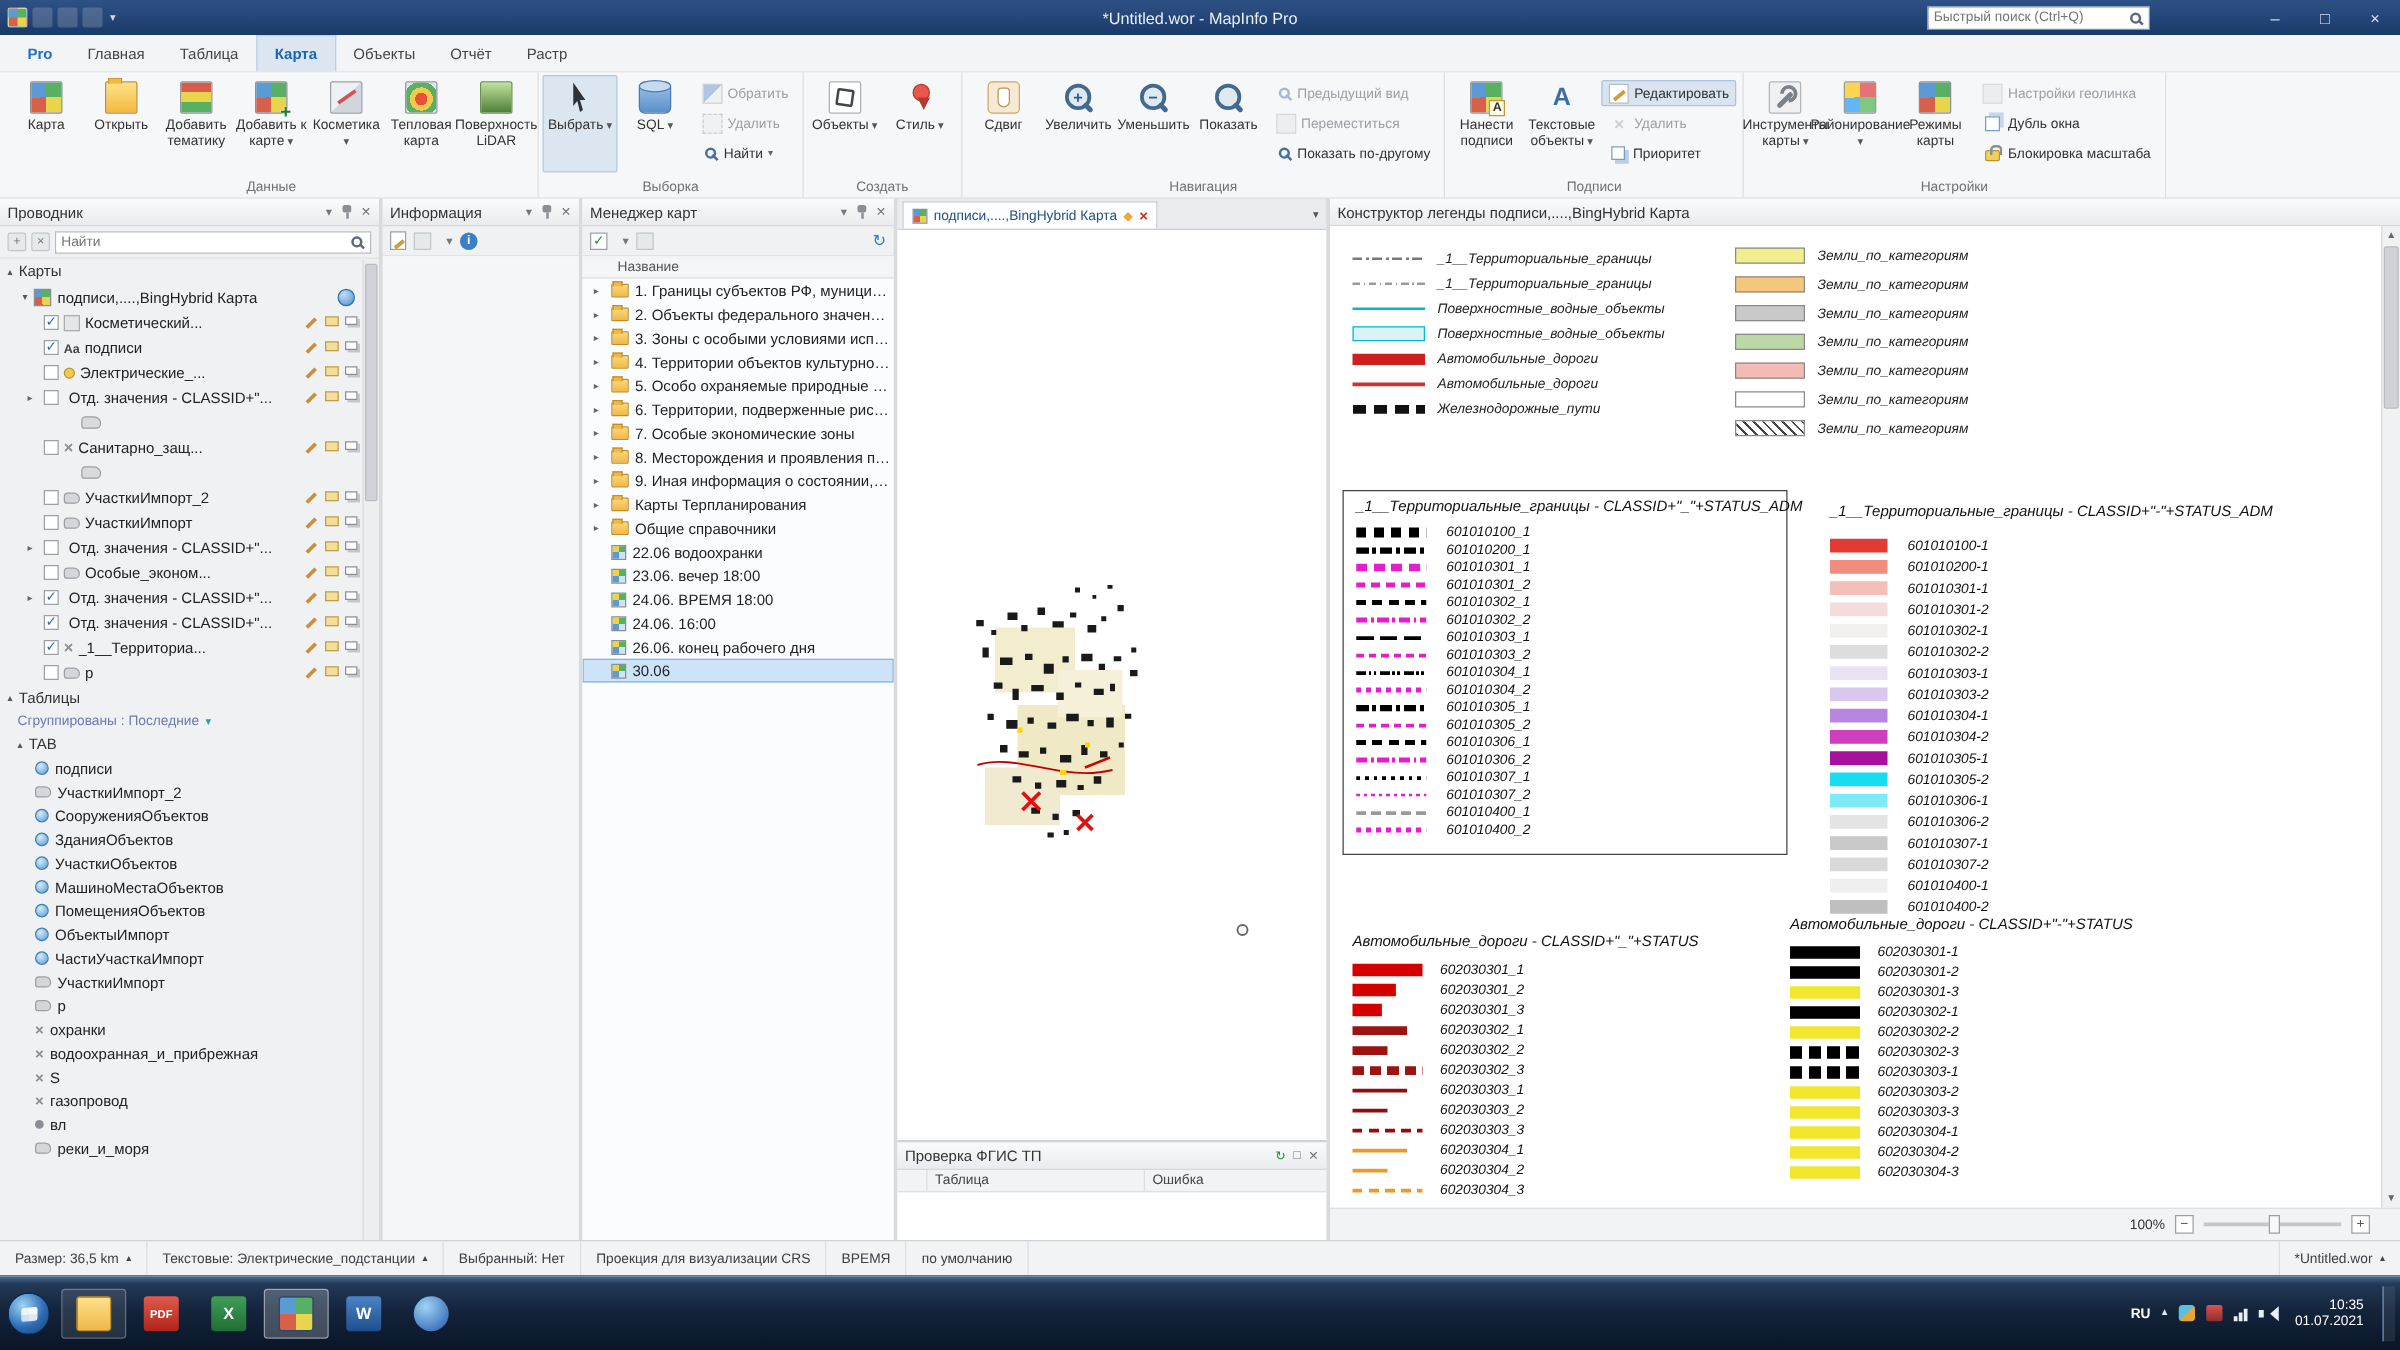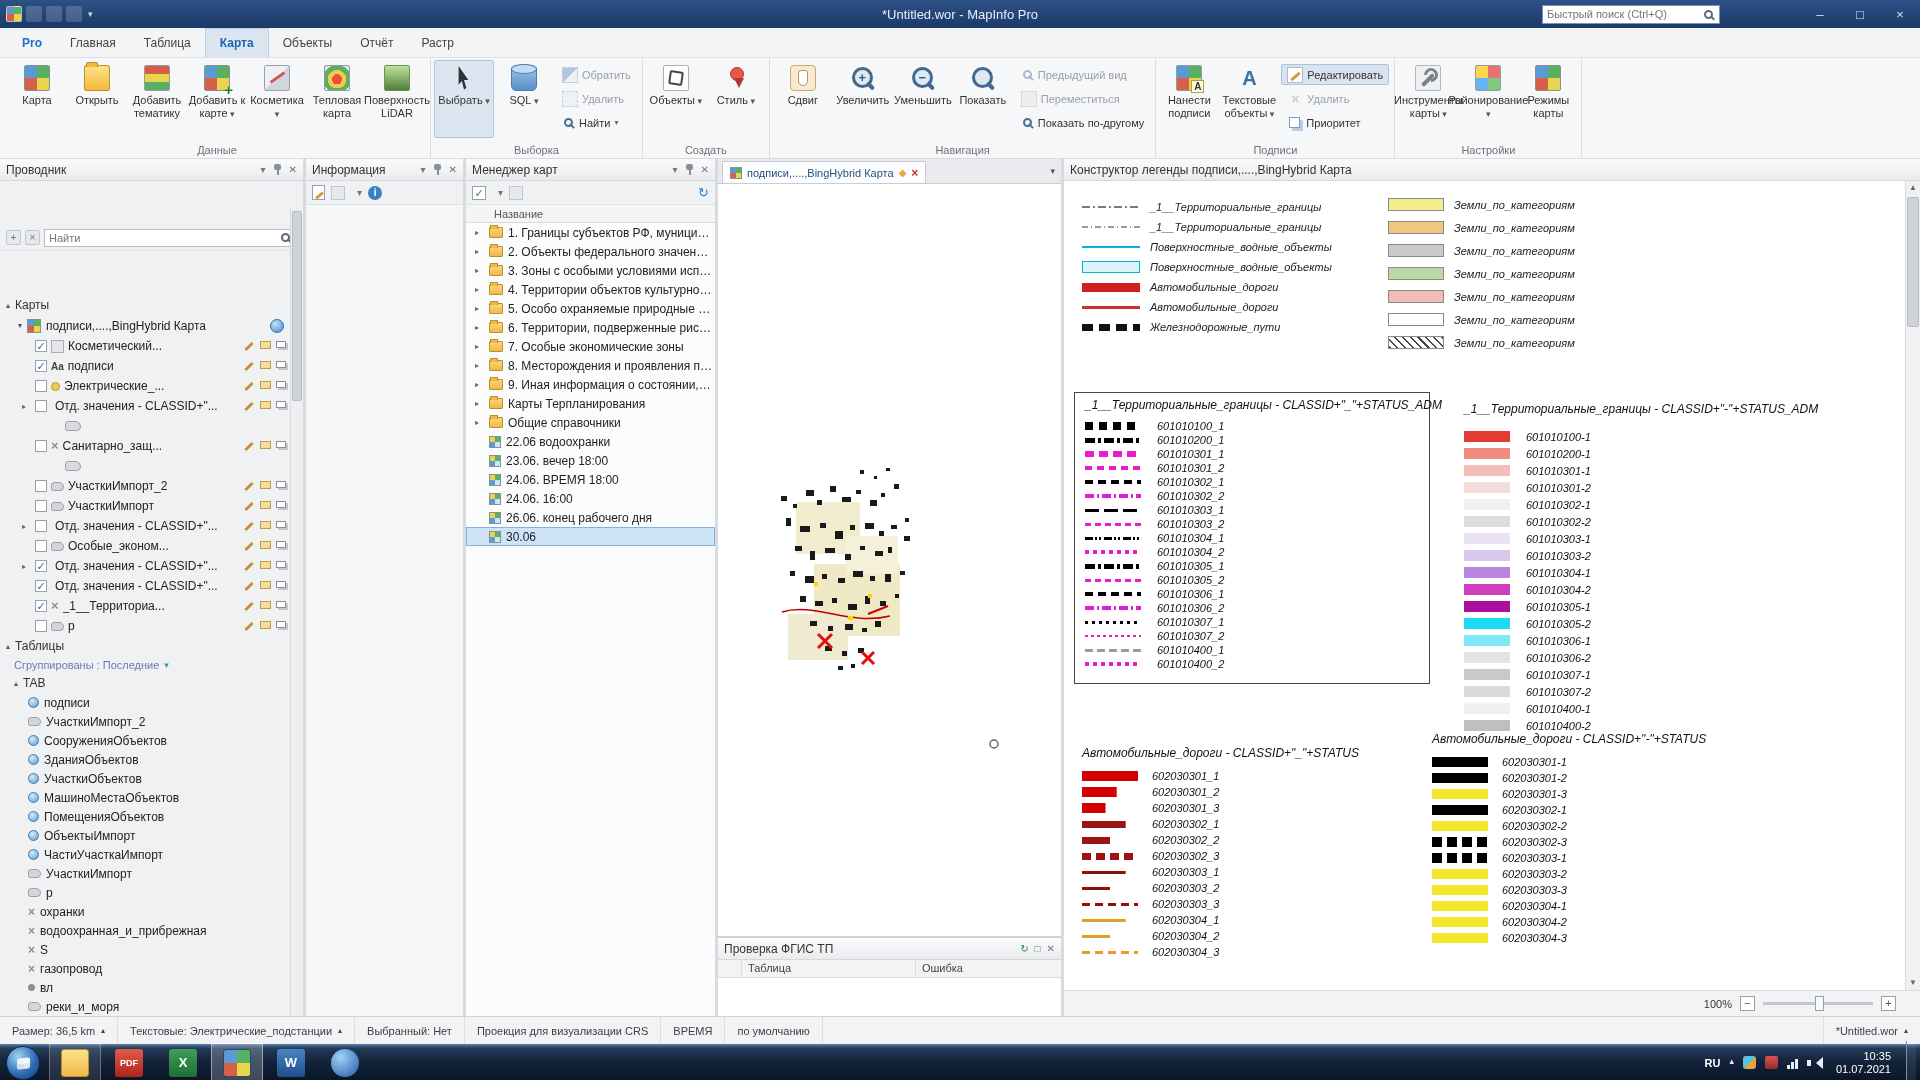--- a/index.html
+++ b/index.html
@@ -92,21 +92,21 @@
   .main { flex:1; display:flex; min-height:0; }
   .panel { background:#f0f1f3; border-right:3px solid #d8dadd; display:flex; flex-direction:column; }
   .panel-hdr { height:22px; background:linear-gradient(#fafbfc,#e9ebee); border-bottom:1px solid #d5d7da; display:flex; align-items:center; padding:0 6px; font-size:12px; color:#333; flex:0 0 auto; }
   .panel-hdr .spacer { flex:1; }
   .hdr-ic { color:#777; font-size:10px; margin-left:6px; }
   .pin-icon { width:10px; height:11px; position:relative; margin-left:7px; }
   .pin-icon::before { content:""; position:absolute; width:7px; height:6px; background:#8a8f95; border-radius:2px; top:0; left:1px; }
   .pin-icon::after { content:""; position:absolute; width:2px; height:5px; background:#8a8f95; top:6px; left:4px; }
 
   
-  .explorer { width:306px; position:relative;gap:44px; }
+  .explorer { width:306px; position:relative; }
   .ex-toolbar { height:26px; display:flex; align-items:center; gap:4px; padding:0 6px; border-bottom:1px solid #e0e2e5; }
   .tb-mini { width:15px; height:15px; background:#e6e9ec; border:1px solid #c3c7cb; border-radius:2px; display:grid; place-items:center; font-size:10px; color:#777; }
   .ex-find { flex:1; height:18px; border:1px solid #b8bcc0; background:#fff; display:flex; align-items:center; }
   .ex-find input { flex:1; border:none; outline:none; font-size:11px; padding:0 4px; font-family:"Liberation Sans",sans-serif; }
   .ex-body { flex:1; overflow:hidden; padding-right:13px; }
   .sect-hdr { display:flex; align-items:center; gap:5px; height:20px; padding-left:6px; font-size:12px; color:#333; }
   .tri { font-size:8px; color:#555; }
   .map-node { display:flex; align-items:center; gap:5px; height:21px; padding-left:18px; }
   .mini-map { width:14px; height:14px; background:conic-gradient(#58b063 0 25%,#e8d44d 0 50%,#d8604a 0 75%,#5b9bd5 0); border:1px solid #8b8f94; flex:0 0 auto; }
   .globe-ic { width:14px; height:14px; border-radius:50%; background:radial-gradient(circle at 35% 30%,#bfe0f5,#4a8fd0); border:1px solid #2f6da8; margin-left:auto; margin-right:6px; }
@@ -256,21 +256,21 @@
   .sec4 { position:absolute; left:368px; top:551px; width:330px; }
   .code { color:#111; }
 
   
   .statusbar { height:28px; background:#f2f3f5; border-top:1px solid #d0d3d6; display:flex; align-items:center; font-size:11px; color:#3a3f44; flex:0 0 auto; }
   .sb-item { padding:0 12px; height:100%; display:flex; align-items:center; border-right:1px solid #dcdee1; white-space:nowrap; }
   .sb-item.drop::after { content:"▴"; font-size:8px; margin-left:6px; color:#444; }
   .sb-right { margin-left:auto; border-left:1px solid #dcdee1; border-right:none; }
 
   
-  .taskbar { height:36px; background:linear-gradient(180deg,#4a6c93 0%,#243a57 10%,#14243c 45%,#0a1627 100%); border-top:1px solid #5a7ca3; display:flex; align-items:center; flex:0 0 auto; }
+  .taskbar { height:60px; background:linear-gradient(180deg,#4a6c93 0%,#243a57 10%,#14243c 45%,#0a1627 100%); border-top:1px solid #5a7ca3; display:flex; align-items:center; flex:0 0 auto; }
   .start-orb { width:34px; height:34px; border-radius:50%; margin:0 8px 0 6px; background:radial-gradient(circle at 35% 30%,#9fd4f5,#2f6db5 55%,#153c6e); border:1px solid #0d2648; position:relative; }
   .start-orb::after { content:""; position:absolute; left:10px; top:11px; width:13px; height:11px; background:conic-gradient(#f5f7fa 0 25%,#dfe9f5 0 50%,#cfe0f2 0 75%,#eef3f9 0); border-radius:2px; transform:skewY(-6deg); }
   .tb-app { width:52px; height:40px; display:grid; place-items:center; border-radius:3px; margin:0 1px; }
   .tb-app.framed { background:rgba(255,255,255,.10); border:1px solid rgba(255,255,255,.28); }
   .tb-app.active { background:rgba(255,255,255,.22); border:1px solid rgba(255,255,255,.45); }
   .app-ic { width:28px; height:28px; border-radius:3px; display:grid; place-items:center; font-weight:bold; font-size:13px; color:#fff; }
   .explorer-icon { background:linear-gradient(#fde28a,#f0b84a); border:1px solid #c08f2c; }
   .pdf-icon { background:linear-gradient(#e05a4e,#b02418); font-size:9px; }
   .pdf-icon::before { content:"PDF"; }
   .excel-icon { background:linear-gradient(#3f9e57,#1f6e34); }
@@ -517,20 +517,37 @@
             </div>
 
             <div class="lbtn has-menu">
               <span class="icn districting-icon"></span>
               <span class="blabel">Районирование</span>
             </div>
 
             <div class="lbtn">
               <span class="icn map-modes-icon"></span>
               <span class="blabel">Режимы карты</span>
+            </div>
+          </div>
+        <div class="sbtncol">
+
+            <div class="sbtn disabled">
+              <span class="icn-s geolink-icon"></span>
+              <span>Настройки геолинка</span>
+            </div>
+
+            <div class="sbtn">
+              <span class="icn-s clone-window-icon"></span>
+              <span>Дубль окна</span>
+            </div>
+
+            <div class="sbtn">
+              <span class="icn-s lock-scale-icon"></span>
+              <span>Блокировка масштаба</span>
             </div>
           </div>
       </div>
       <div class="rlabel">Настройки</div>
     </div>
   </div>
 
   <div class="main">
 
     <div class="panel explorer">

